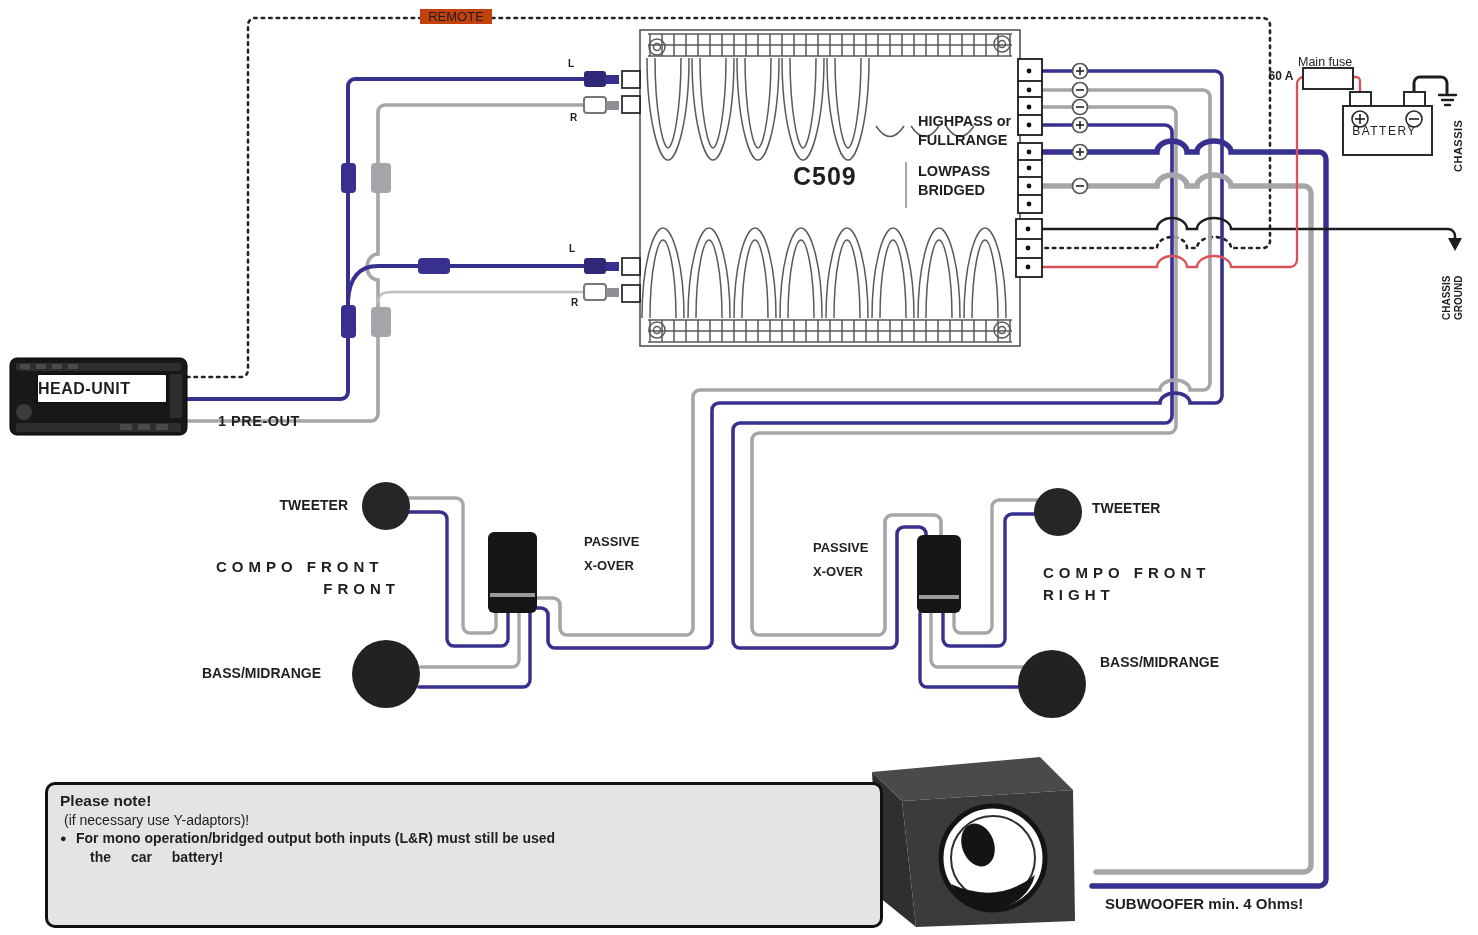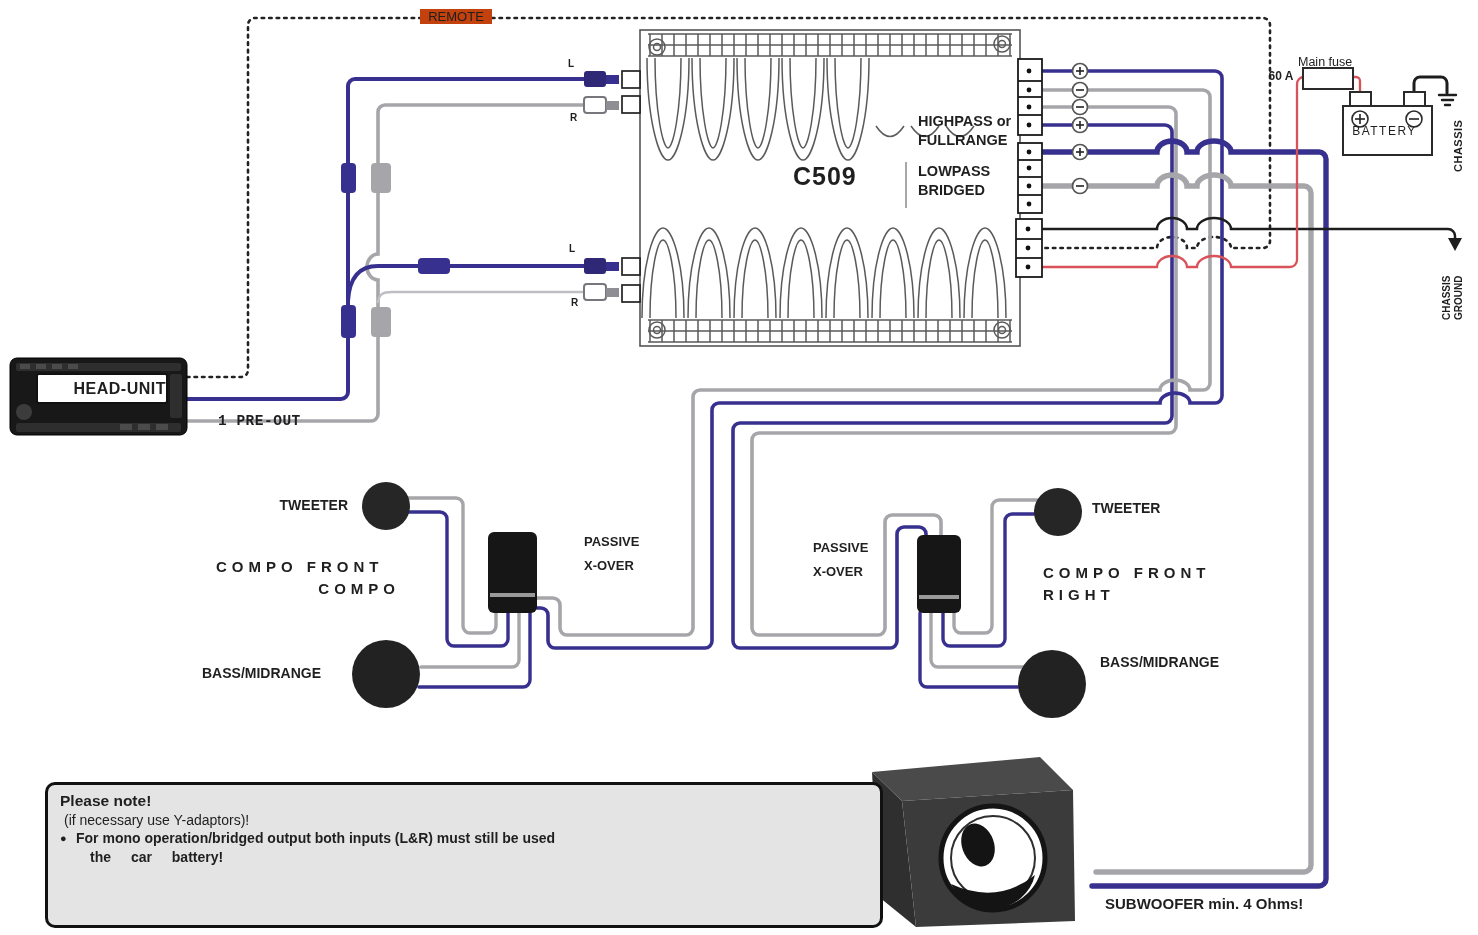--- a/index.html
+++ b/index.html
@@ -3,22 +3,22 @@
 <meta charset="utf-8">
 <style>
   html,body{margin:0;padding:0;background:#fff;}
   #stage{position:relative;width:1478px;height:935px;background:#fff;overflow:hidden;
          font-family:"Liberation Sans", sans-serif;color:#1a1a1a;}
   #diagram-svg{position:absolute;left:0;top:0;}
   .lbl{position:absolute;white-space:nowrap;color:#1f1f1f;}
   .b{font-weight:bold;}
   .remote{left:420px;top:9px;width:72px;text-align:center;font-size:13px;font-weight:normal;background:#c2410c;}
   .headunit-box{left:36px;top:373px;width:128px;height:27px;background:#fff;border:2px solid #111;
-                border-radius:3px;text-align:right;line-height:27px;font-size:16px;font-weight:bold;letter-spacing:.5px;}
-  .preout{left:218px;top:413px;font-size:14.5px;font-weight:bold;letter-spacing:.5px;font-family:Liberation Mono, monospace;}
+                border-radius:3px;text-align:left;line-height:27px;font-size:16px;font-weight:bold;letter-spacing:.5px;}
+  .preout{left:218px;top:413px;font-size:14.5px;font-weight:bold;letter-spacing:.5px;}
   .hp{left:918px;top:80px;font-size:14.5px;font-weight:bold;line-height:19px;margin-top:32px;}
   .model{left:793px;top:162px;font-size:25px;font-weight:bold;letter-spacing:1px;}
   .lp{left:918px;top:162px;font-size:14.5px;font-weight:bold;line-height:19px;}
   .chan{font-size:10px;font-weight:bold;}
   .mainfuse{left:1298px;top:55px;font-size:12.5px;}
   .fuseval{left:1256px;top:69px;width:50px;text-align:center;font-size:12px;font-weight:bold;}
   .battery{left:1343px;top:124px;width:83px;text-align:center;font-size:12px;letter-spacing:1.5px;}
   .chassis{left:1452px;top:172px;transform:rotate(-90deg);transform-origin:0 0;font-size:11px;font-weight:bold;letter-spacing:.5px;}
   .chassisground{left:1441px;top:320px;transform:rotate(-90deg);transform-origin:0 0;font-size:10px;line-height:12px;font-weight:bold;}
   .tw-l{left:230px;top:497px;width:118px;text-align:right;font-size:14px;font-weight:bold;}
@@ -304,21 +304,21 @@
   <div class="lbl battery">BATTERY</div>
   <div class="lbl chassis">CHASSIS</div>
   <div class="lbl chassisground">
     <div>CHASSIS</div>
     <div>GROUND</div>
   </div>
 
   <div class="lbl tw-l">TWEETER</div>
   <div class="lbl compo compo-l">
     <div>COMPO FRONT</div>
-    <div class="l2">COMPO</div>
+    <div class="l2">FRONT</div>
   </div>
   <div class="lbl passive passive-l">
     <div>PASSIVE</div>
     <div>X-OVER</div>
   </div>
   <div class="lbl bass-l">BASS/MIDRANGE</div>
 
   <div class="lbl tw-r">TWEETER</div>
   <div class="lbl compo compo-r">
     <div>COMPO FRONT</div>

